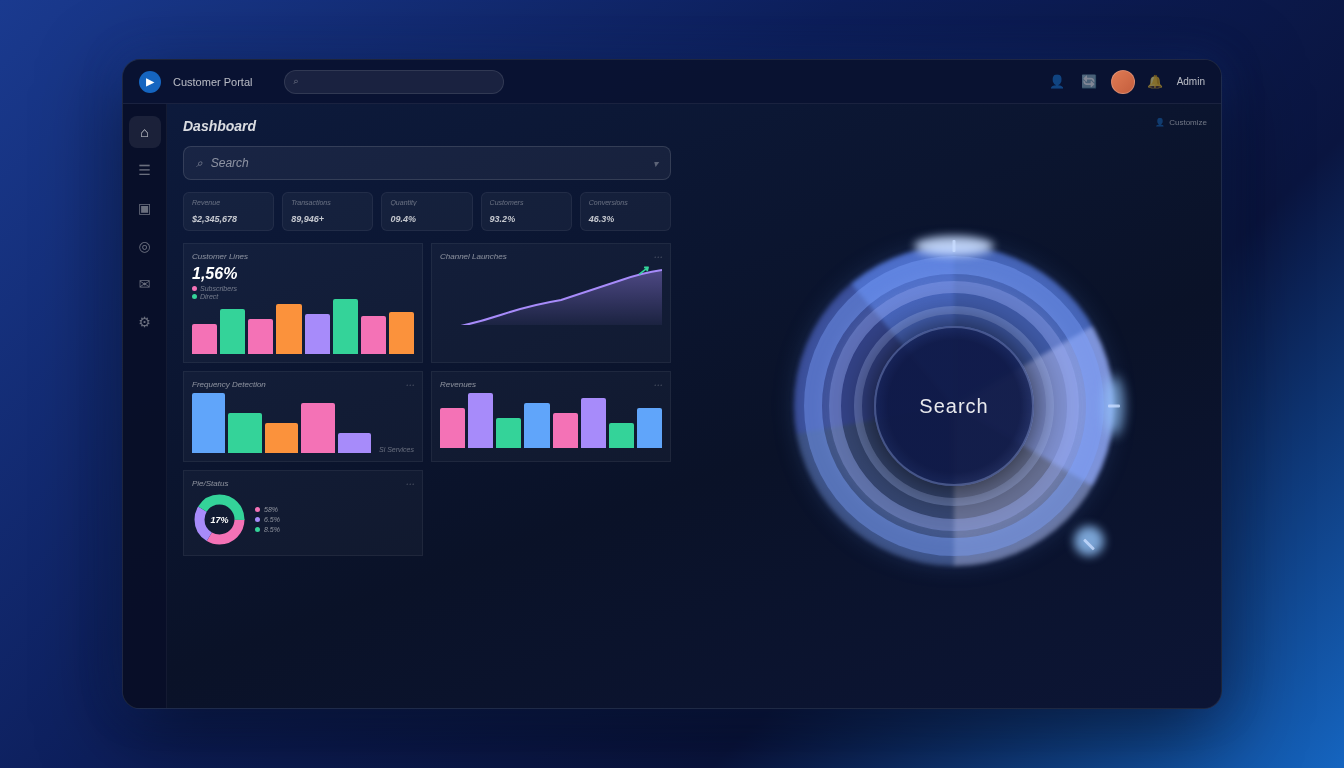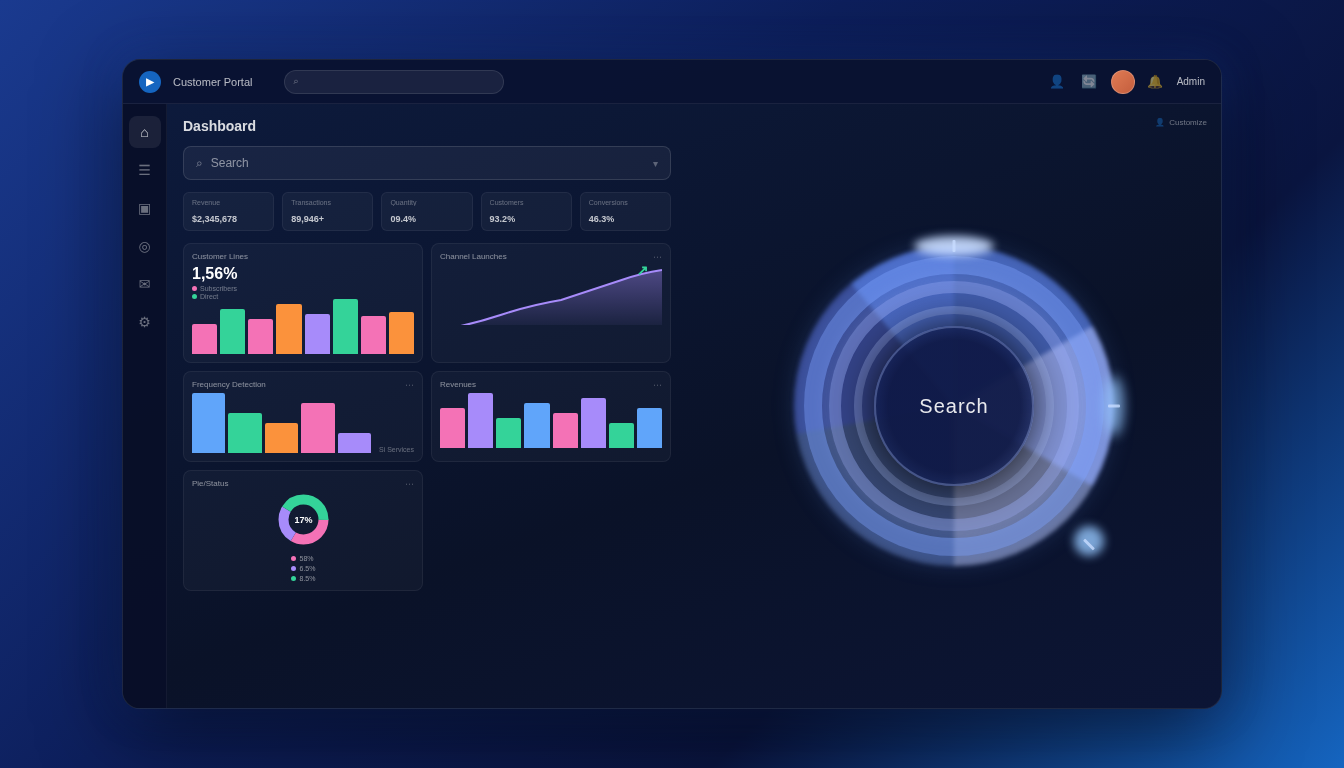--- a/index.html
+++ b/index.html
@@ -209,21 +209,21 @@
     
     .charts-grid {
       display: grid;
       grid-template-columns: 1fr 1fr;
       gap: 8px;
     }
 
     .chart-card {
       background: rgba(255,255,255,0.03);
       border: 1px solid rgba(255,255,255,0.06);
-      border-radius: 8px;
+      border-radius: 0;
       padding: 8px;
       position: relative;
     }
 
     .chart-title {
       color: rgba(255,255,255,0.5);
       font-size: 8px;
       margin-bottom: 4px;
     }
 
@@ -269,21 +269,20 @@
       position: relative;
       overflow: hidden;
     }
 
     
     .donut-area {
       display: flex;
       align-items: center;
       gap: 8px;
       margin-top: 4px;
-      flex-direction: column;
     }
 
     .donut-svg { flex-shrink: 0; }
 
     .donut-legend {
       display: flex; flex-direction: column; gap: 3px;
     }
 
     .donut-legend-item {
       display: flex; align-items: center; gap: 4px;
@@ -421,21 +420,21 @@
 
     .chart-action {
       position: absolute;
       top: 8px;
       right: 8px;
       color: rgba(255,255,255,0.3);
       font-size: 9px;
     }
 
     
-    .dashboard-panel { scrollbar-width: thin; scrollbar-color: rgba(255,255,255,0.1) transparent; }
+    .dashboard-panel { scrollbar-width: thin; scrollbar-color: rgba(255,255,255,0.1) transparent; font-style: italic; }
   </style>
 </head>
 <body>
 
 <div class="screen-wrapper">
 
   <div class="top-nav">
     <div class="nav-logo">
       <span>▶</span>
     </div>

